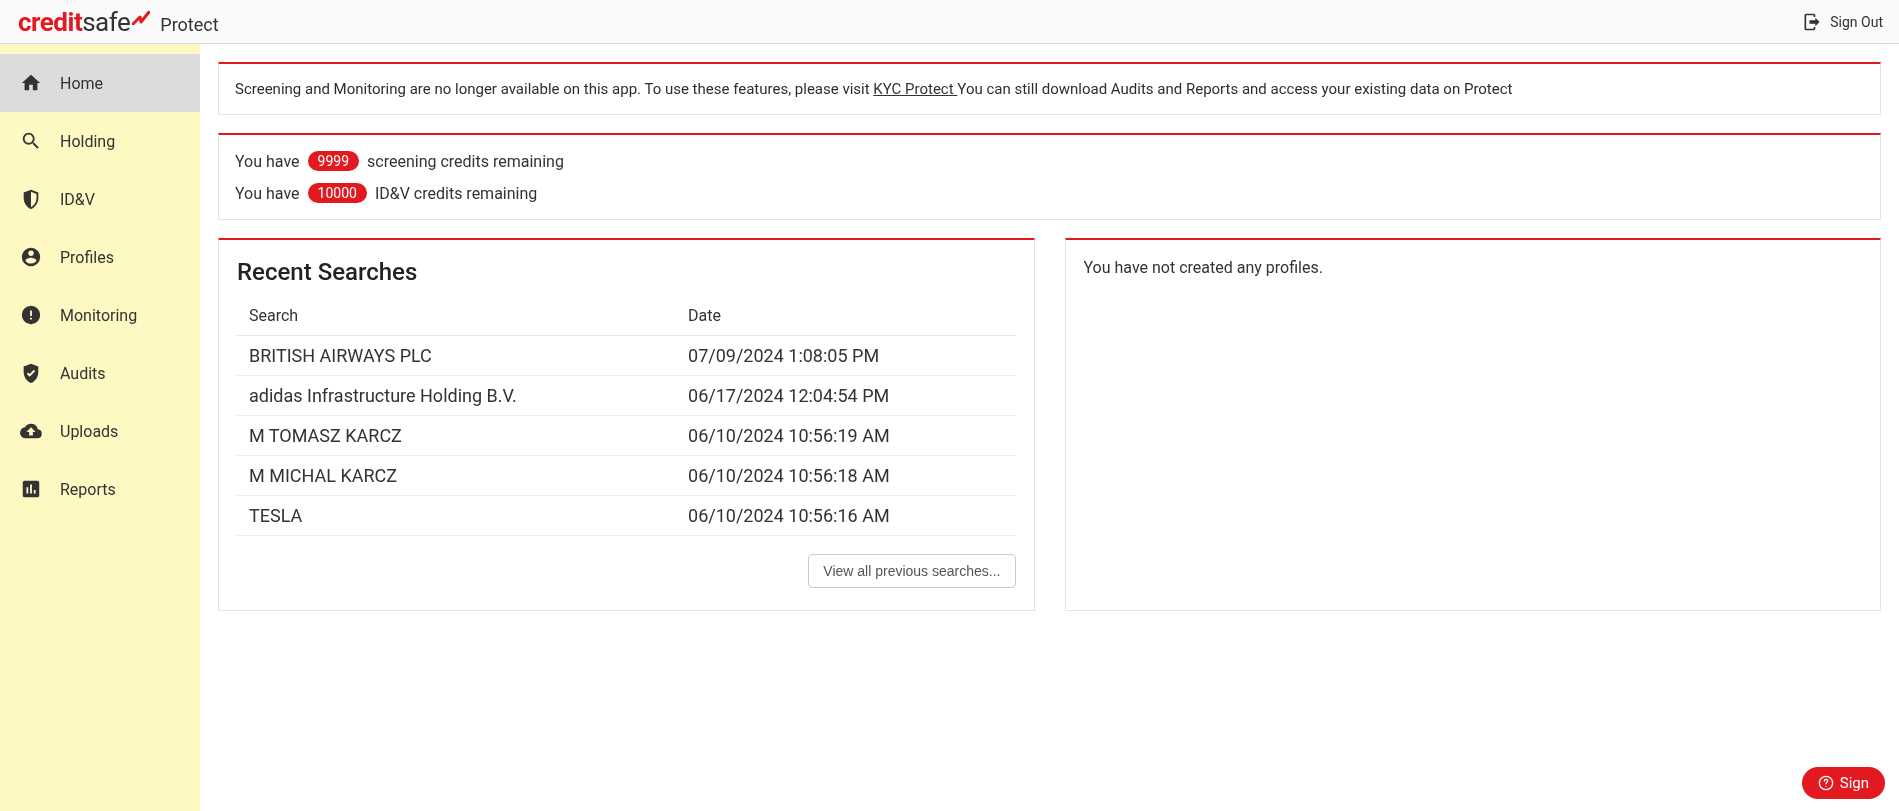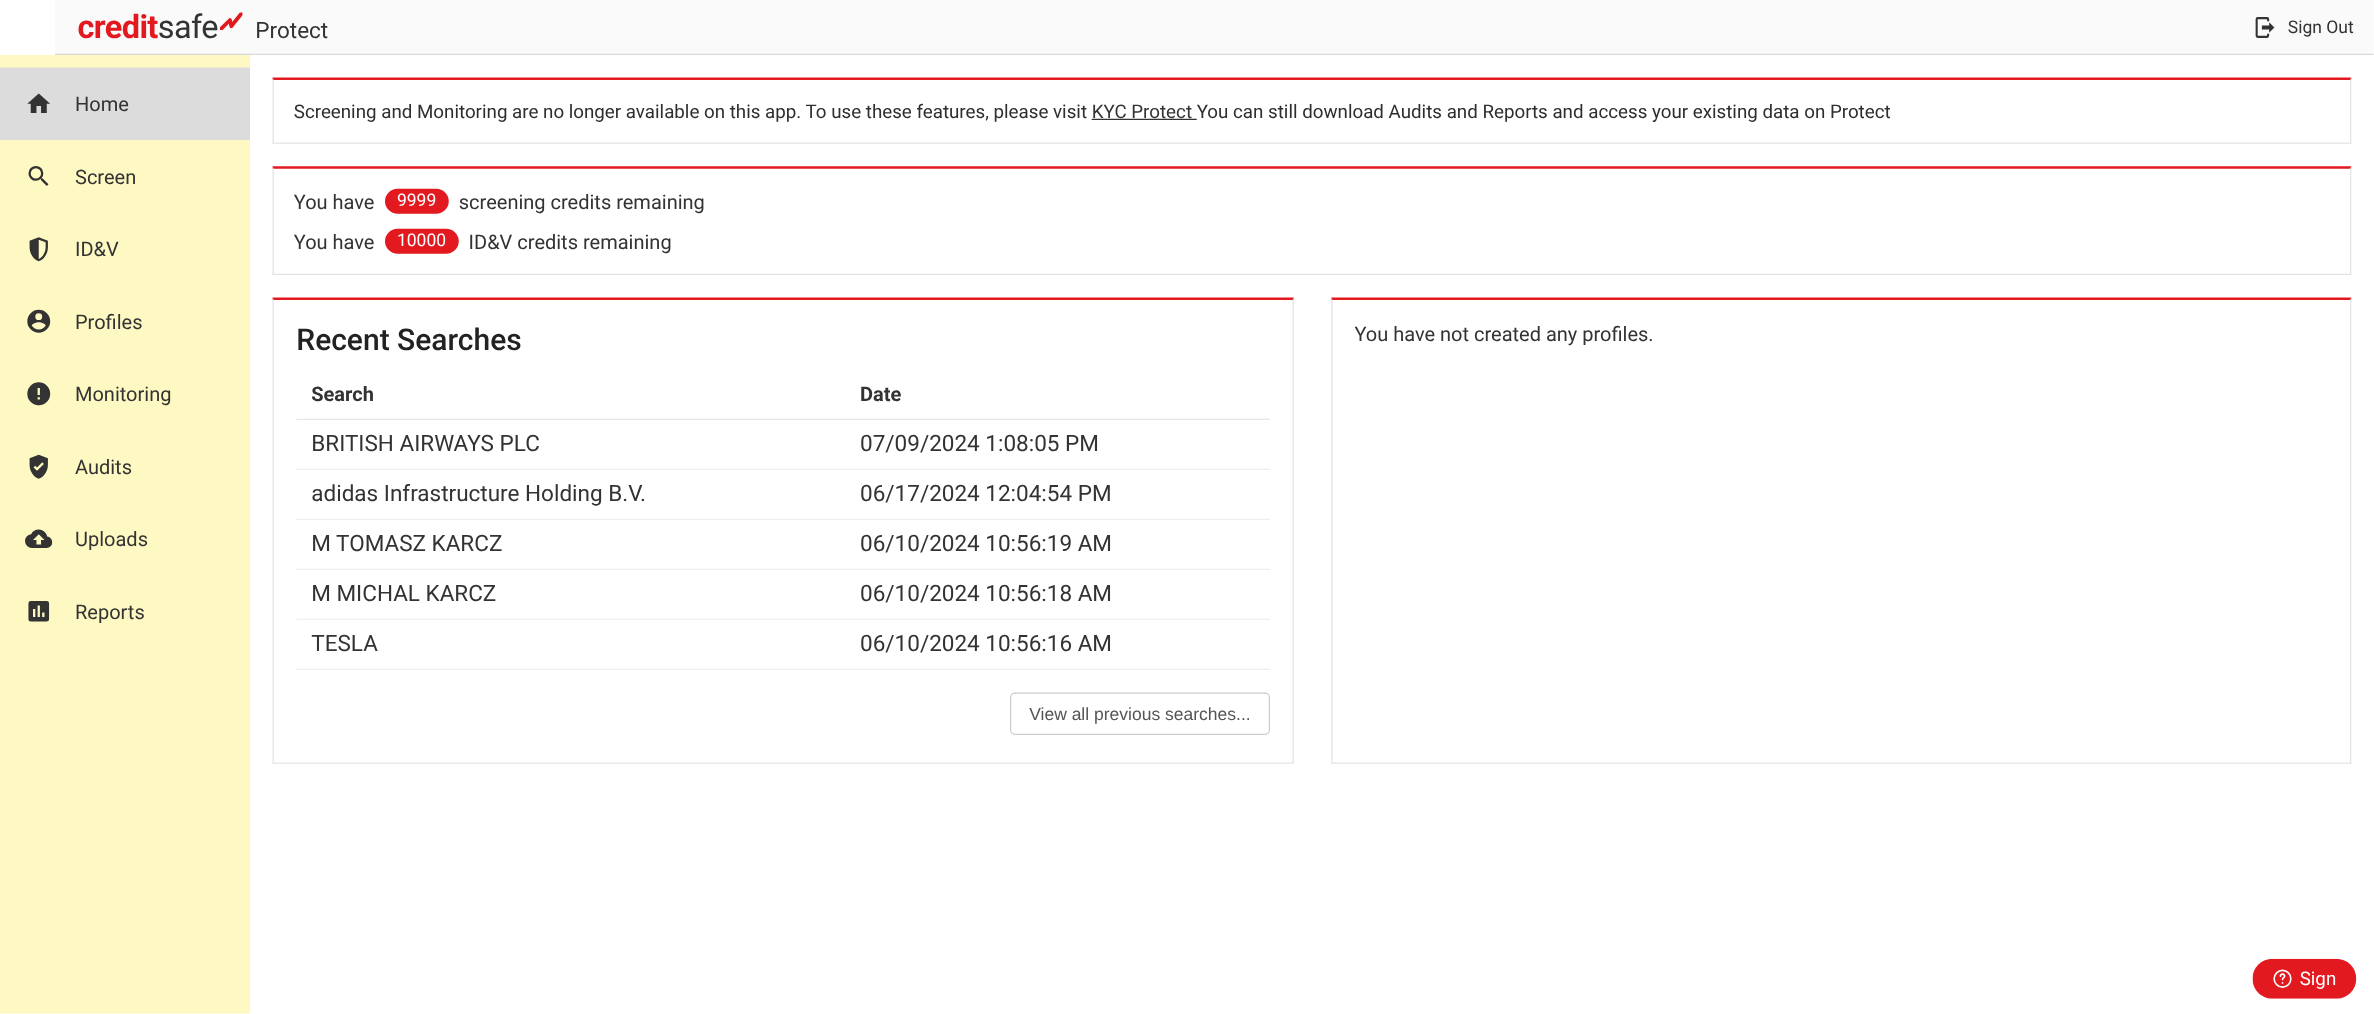--- a/index.html
+++ b/index.html
@@ -10,21 +10,20 @@
     font-size: 15px;
   }
   .header {
     display: flex;
     align-items: center;
     justify-content: space-between;
     height: 44px;
     padding: 0 16px 0 18px;
     border-bottom: 1px solid #d9d9d9;
     background: #fafafa;
-    margin-left: 44px;
   }
   .header-left { display: flex; align-items: baseline; gap: 6px; }
   .logo {
     font-size: 26px;
     font-weight: 700;
     letter-spacing: -0.5px;
     color: #e31920;
     display: inline-flex;
     align-items: center;
     line-height: 1;
@@ -107,21 +106,21 @@
     background: #fff;
     padding: 18px 18px 22px 18px;
     flex: 1;
   }
   .panel h2 { font-size: 24px; font-weight: 500; color: #222; margin-bottom: 10px; }
   .panel.right p { font-size: 16px; color: #333; }
 
   table { width: 100%; border-collapse: collapse; }
   th {
     text-align: left;
-    font-weight: 700;
+    font-weight: 400;
     font-size: 16px;
     color: #333;
     padding: 10px 12px;
     border-bottom: 1px solid #e6e6e6;
   }
   td {
     padding: 9px 12px;
     border-bottom: 1px solid #eee;
     font-size: 18px;
     color: #333;
@@ -182,21 +181,21 @@
     <div class="side-item active">
       <svg viewBox="0 0 24 24">
           <path d="M10 20v-6h4v6h5v-8h3L12 3 2 12h3v8z"></path>
         </svg>
       <span>Home</span>
     </div>
     <div class="side-item">
       <svg viewBox="0 0 24 24">
           <path d="M15.5 14h-.79l-.28-.27A6.471 6.471 0 0016 9.5 6.5 6.5 0 109.5 16a6.47 6.47 0 004.23-1.57l.27.28v.79L19 20.49 20.49 19 15.5 14zM9.5 14A4.5 4.5 0 119.5 5a4.5 4.5 0 010 9z"></path>
         </svg>
-      <span>Screen</span>
+      <span>Holding</span>
     </div>
     <div class="side-item">
       <svg viewBox="0 0 24 24">
           <path d="M12 2 4 5v6c0 5.55 3.84 10.74 8 12 4.16-1.26 8-6.45 8-12V5l-8-3zm0 2.18 6 2.25V11c0 4.52-3 8.69-6 9.93V4.18z"></path>
         </svg>
       <span>ID&amp;V</span>
     </div>
     <div class="side-item">
       <svg viewBox="0 0 24 24">
           <path d="M12 2a10 10 0 100 20 10 10 0 000-20zm0 3a3 3 0 110 6 3 3 0 010-6zm0 14.2a7.2 7.2 0 01-6-3.22c.03-1.99 4-3.08 6-3.08s5.97 1.09 6 3.08a7.2 7.2 0 01-6 3.22z"></path>

